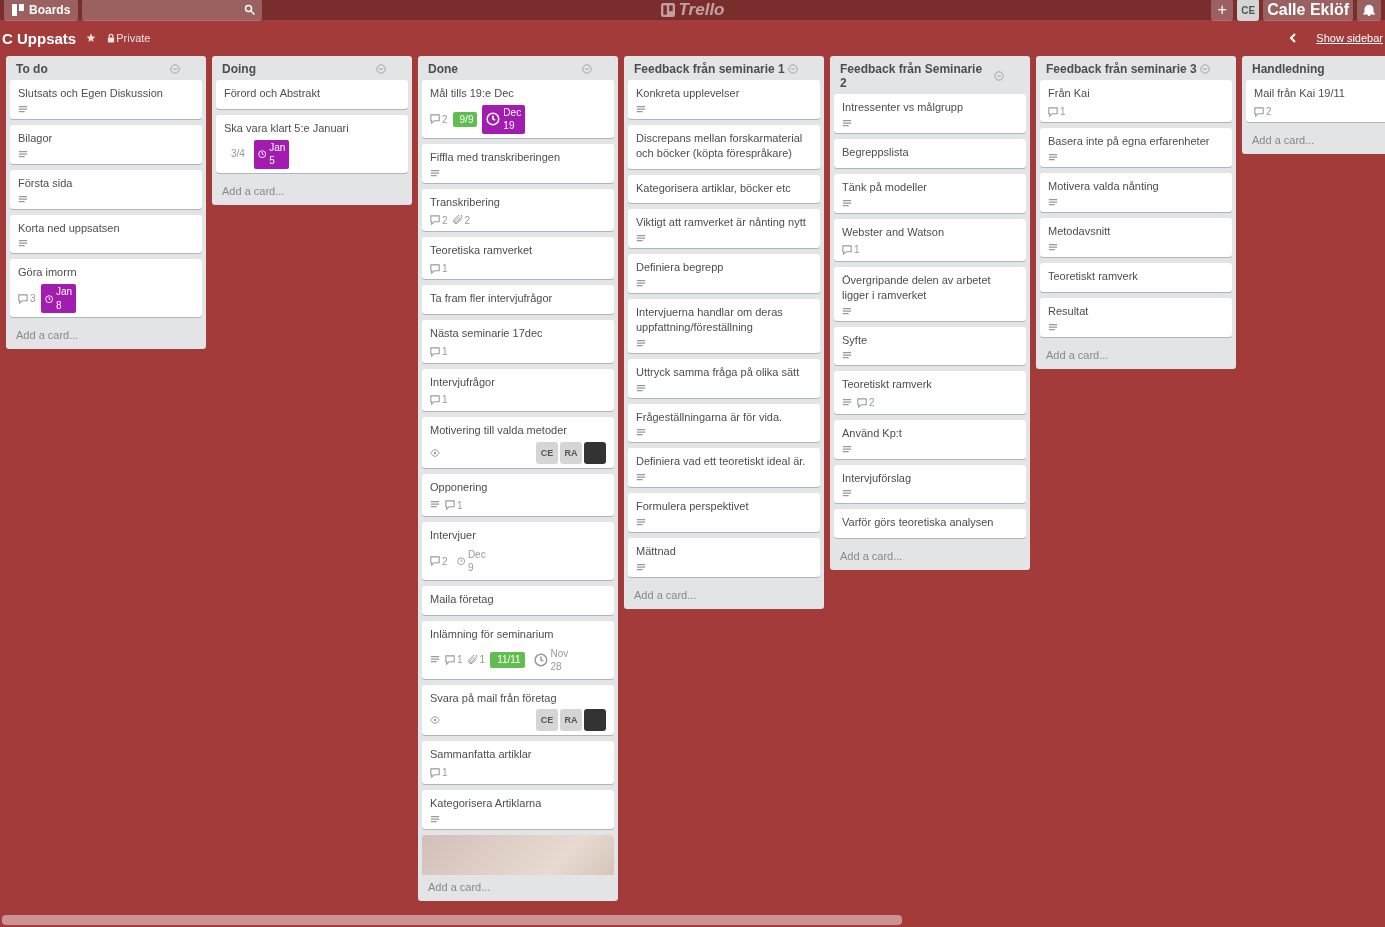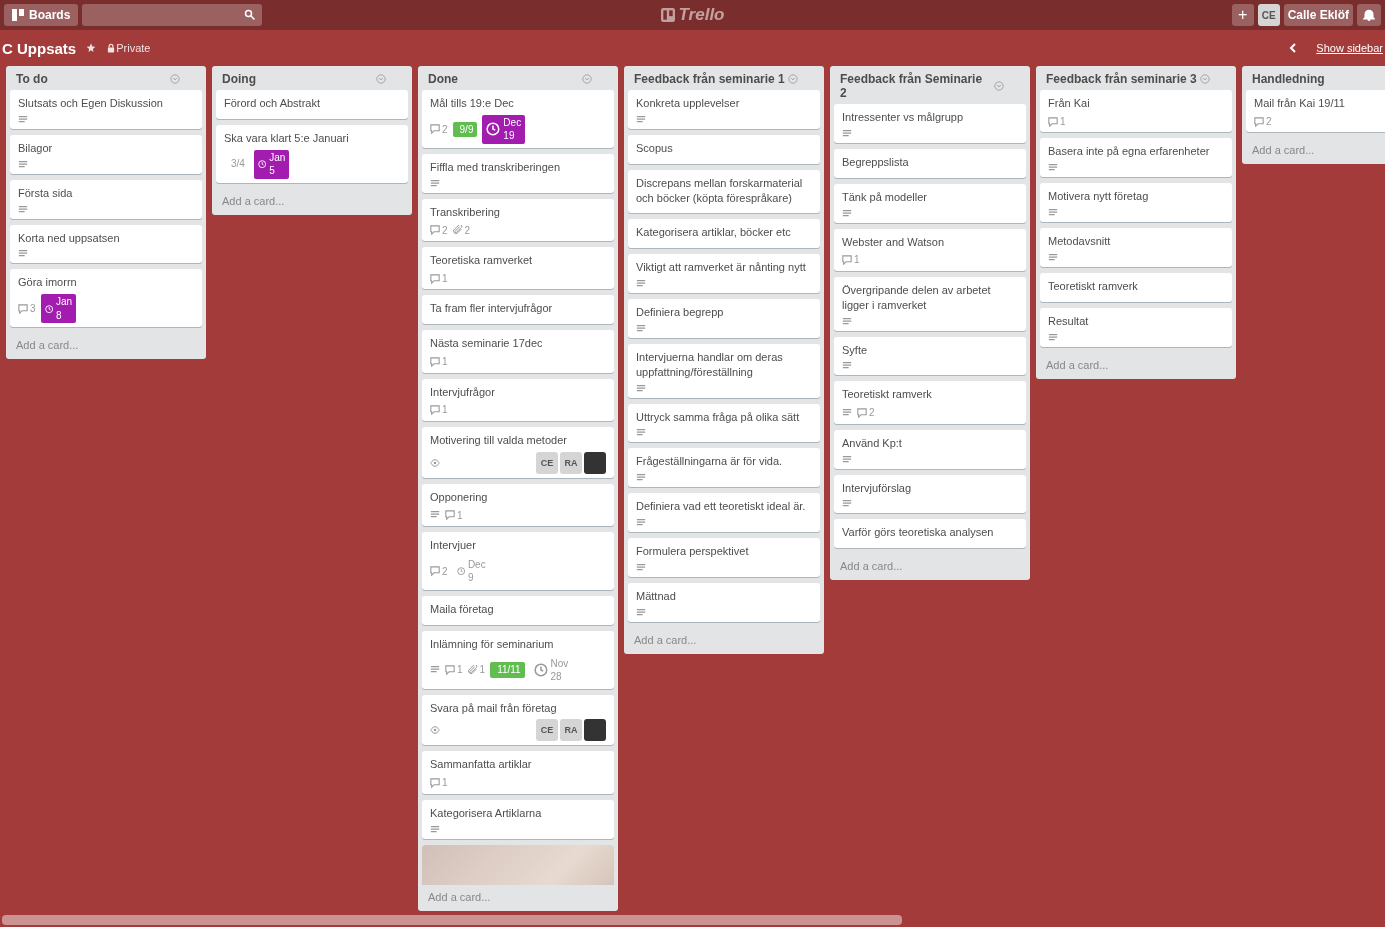--- a/index.html
+++ b/index.html
@@ -9,21 +9,21 @@
   width: 1385px;
   height: 927px;
   overflow: hidden;
   font-size: 12px;
   color: #4d4d4d;
 }
 
 
 .header {
   background: #7a2d2d;
-  height: 30px;
+  height: 20px;
   display: flex;
   align-items: center;
   padding: 0 4px;
   position: relative;
 }
 .boards-btn {
   background: rgba(255,255,255,0.25);
   color: #fff;
   border-radius: 3px;
   padding: 4px 8px;
@@ -85,21 +85,21 @@
   color: #555;
   width: 22px;
   height: 22px;
   border-radius: 3px;
   display: flex;
   align-items: center;
   justify-content: center;
   font-size: 10px;
   font-weight: bold;
 }
-.username { font-weight: bold; font-size: 12px; padding: 0 4px; }
+.username { font-weight: bold; font-size: 16px; padding: 0 4px; }
 
 
 .board-header {
   height: 36px;
   display: flex;
   align-items: center;
   padding: 0 2px;
   color: #fff;
 }
 .board-name { font-size: 15px; font-weight: bold; margin-right: 10px; }
@@ -636,23 +636,20 @@
           <div class="card-title">Konkreta upplevelser</div>
           <div class="badges">
             <span class="badge">
               <svg viewBox="0 0 12 12">
                 <path d="M1 2h10M1 5h10M1 8h7" stroke="#999" stroke-width="1.5"></path>
               </svg>
             </span>
           </div>
         </div>
         <div class="card">
-          <div class="card-title">Scopus</div>
-        </div>
-        <div class="card">
           <div class="card-title">Discrepans mellan forskarmaterial och böcker (köpta förespråkare)</div>
         </div>
         <div class="card">
           <div class="card-title">Kategorisera artiklar, böcker etc</div>
         </div>
         <div class="card">
           <div class="card-title">Viktigt att ramverket är nånting nytt</div>
           <div class="badges">
             <span class="badge">
               <svg viewBox="0 0 12 12">
@@ -867,21 +864,21 @@
           <div class="card-title">Basera inte på egna erfarenheter</div>
           <div class="badges">
             <span class="badge">
               <svg viewBox="0 0 12 12">
                 <path d="M1 2h10M1 5h10M1 8h7" stroke="#999" stroke-width="1.5"></path>
               </svg>
             </span>
           </div>
         </div>
         <div class="card">
-          <div class="card-title">Motivera nytt företag</div>
+          <div class="card-title">Motivera valda nånting</div>
           <div class="badges">
             <span class="badge">
               <svg viewBox="0 0 12 12">
                 <path d="M1 2h10M1 5h10M1 8h7" stroke="#999" stroke-width="1.5"></path>
               </svg>
             </span>
           </div>
         </div>
         <div class="card">
           <div class="card-title">Metodavsnitt</div>

